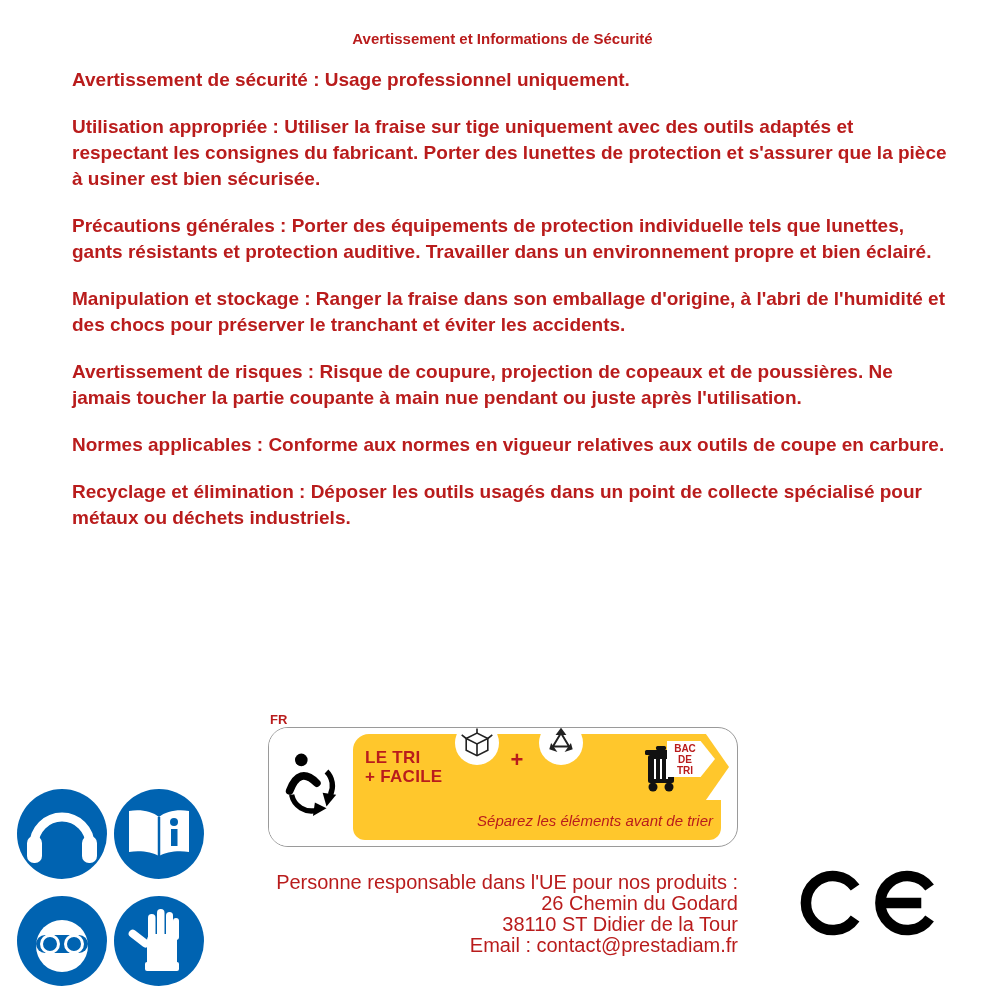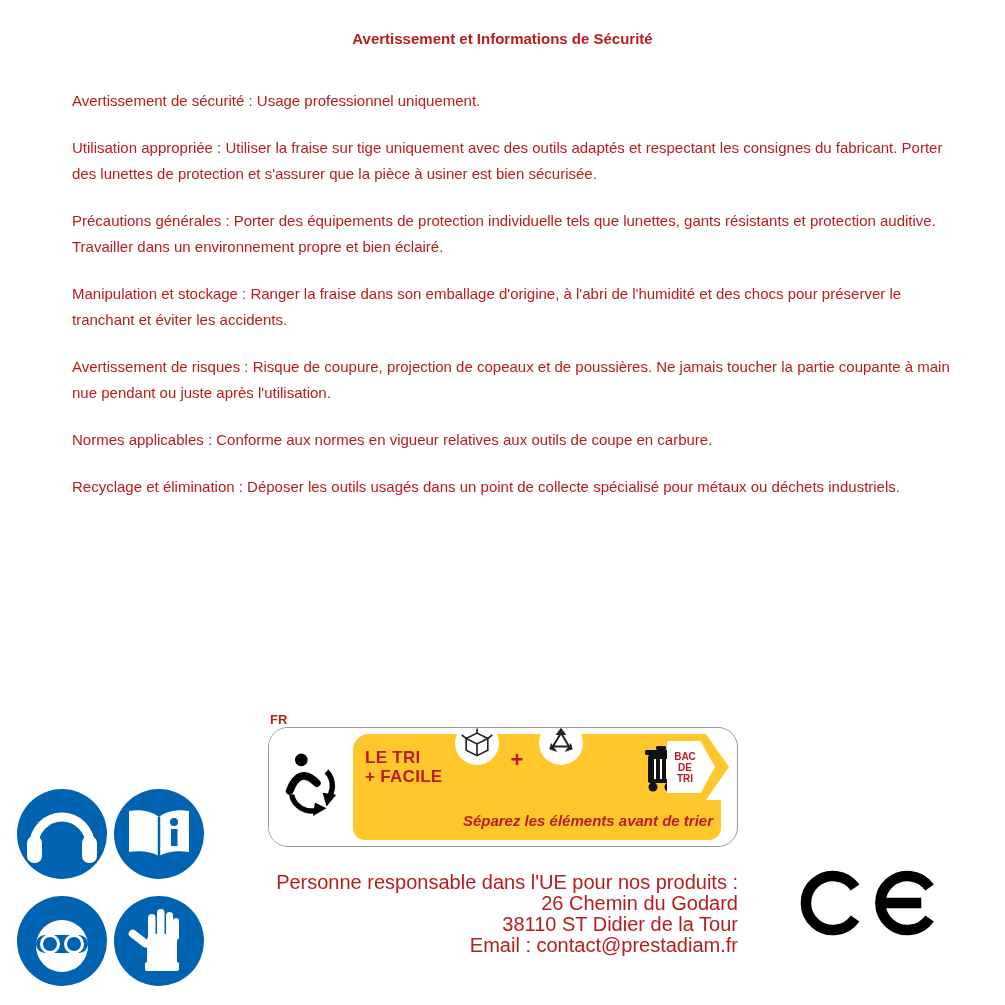--- a/index.html
+++ b/index.html
@@ -10,22 +10,22 @@
   html,body{background:#fff;}
   .page{
     position:relative;width:1005px;height:1005px;background:#fff;overflow:hidden;
     font-family:"Liberation Sans",sans-serif;color:#b91c1c;
   }
   .doc-title{
     position:absolute;top:30px;left:0;width:100%;text-align:center;
     font-size:15px;font-weight:bold;
   }
   .content{
-    position:absolute;left:72px;top:88px;width:878px;
-    font-size:15px;line-height:26px;
+    position:absolute;left:72px;top:67px;width:878px;
+    font-size:19px;line-height:26px;font-weight:bold;
   }
   .content p{margin:0 0 21px 0;}
   .content p.extra-gap{margin-top:20px;}
 
   
   .icon-grid{
     position:absolute;left:17px;top:789px;
     display:grid;grid-template-columns:90px 90px;grid-auto-rows:90px;gap:17px 7px;
   }
   .m-icon{
@@ -58,30 +58,30 @@
     display:flex;align-items:center;justify-content:center;
   }
   .material-label{font-size:8.5px;font-weight:bold;letter-spacing:.4px;margin-top:36px;}
   .plus-sign{font-size:22px;font-weight:bold;margin:0 0 14px 0;}
   .tri-arrow{
     position:absolute;top:0;right:-8px;width:96px;height:66px;background:var(--tri-yellow);
     clip-path:polygon(0 0,76% 0,100% 50%,76% 100%,0 100%);
   }
   .bin-wrap{position:absolute;left:6px;top:4px;width:44px;height:58px;}
   .bin-flag{
-    position:absolute;left:34px;top:7px;width:48px;height:52px;background:#fff;
+    position:absolute;left:34px;top:7px;width:48px;height:36px;background:#fff;
     clip-path:polygon(0 0,70% 0,100% 50%,70% 100%,0 100%);
     display:flex;flex-direction:column;align-items:center;justify-content:center;
     padding-right:12px;font-size:10px;font-weight:bold;line-height:11px;text-align:center;
   }
   .row-bottom{
     position:absolute;left:0;right:0;top:66px;bottom:0;background:var(--tri-yellow);
     border-bottom-left-radius:12px;border-bottom-right-radius:12px;
     display:flex;align-items:center;justify-content:flex-end;padding-right:8px;
-    font-size:15px;font-weight:bold;font-style:italic;
+    font-size:15px;font-weight:normal;font-style:italic;
   }
 
   
   .address{
     position:absolute;left:268px;top:872px;width:470px;text-align:right;
     font-size:20px;font-weight:normal;line-height:21px;
   }
 
   
   .ce-mark{position:absolute;left:800px;top:853px;width:145px;height:100px;}

